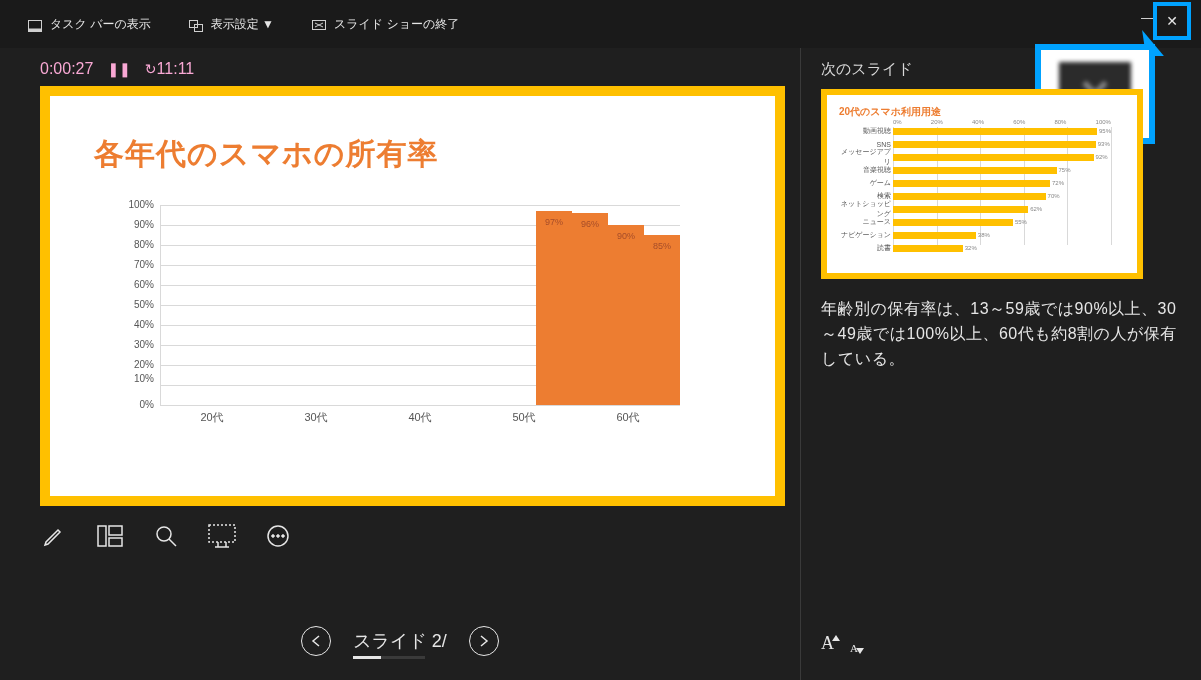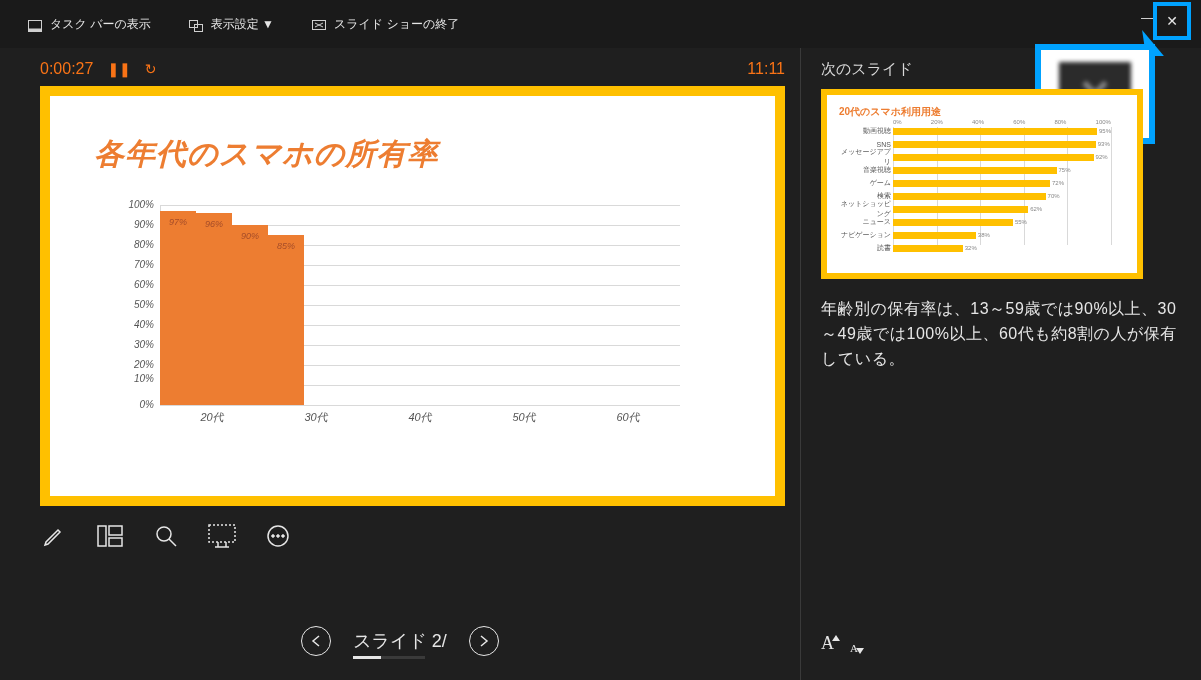--- a/index.html
+++ b/index.html
@@ -29,61 +29,59 @@
     height: calc(100% - 48px);
   }
   .left-pane {
     width: 800px;
     padding: 12px 0 0 40px;
     position: relative;
   }
   .timer-row {
     display: flex;
     align-items: center;
-    justify-content: space-between;
     width: 745px;
-    color: #f97316;
+    color: #f9a8d4;
     font-size: 16px;
     margin-bottom: 8px;
   }
   .timer-left { display:flex; align-items:center; gap:14px; }
   .timer-left .pause-glyph, .timer-left .replay-glyph { cursor:pointer; font-size:14px; }
   .slide-current {
     width: 745px;
     height: 420px;
     background: #ffc000;
     padding: 10px;
   }
   .slide-inner {
     width: 100%;
     height: 100%;
     background: #ffffff;
     position: relative;
     padding: 38px 44px 16px 44px;
-    font-style: italic;
   }
   .slide-title {
     color: #ed7d31;
     font-size: 30px;
     font-weight: 600;
     letter-spacing: 1px;
   }
   .chart-area {
     position: relative;
     height: 220px;
     margin-top: 30px;
     margin-left: 66px;
     width: 520px;
   }
   .y-axis { position:absolute; left:-42px; top:0; height:200px; font-size:10px; color:#555; }
   .y-tick { position:absolute; left:0; text-align:right; width:36px; }
   .grid-lines { position:absolute; left:0; top:0; width:100%; height:200px; }
   .grid-line { position:absolute; left:0; width:100%; height:1px; background:#d9d9d9; }
   .grid-v { position:absolute; top:0; height:200px; width:1px; background:#d9d9d9; }
-  .bars-row { position:absolute; left:0; bottom:20px; width:100%; height:200px; display:flex; justify-content:flex-start; align-items:flex-end; }
+  .bars-row { position:absolute; left:0; bottom:20px; width:100%; height:200px; display:flex; justify-content:flex-end; align-items:flex-end; }
   .bar { width:36px; background:#ed7d31; position:relative; }
   .bar-label { position:absolute; top:6px; left:50%; transform:translateX(-50%); font-size:9px; color:#a64d29; white-space:nowrap; }
   .x-labels { position:absolute; left:0; bottom:0; width:100%; display:flex; justify-content:space-around; font-size:11px; color:#555; }
   .legend { text-align:center; font-size:11px; color:#555; margin-top:2px; }
   .legend .sq { display:inline-block; width:9px; height:9px; background:#ed7d31; margin-right:5px; vertical-align:middle; }
 
   .tool-icons {
     display:flex; gap:28px; margin-top:16px; align-items:center;
   }
   .tool-icons .ti { width:28px; height:28px; display:flex; align-items:center; justify-content:center; cursor:pointer; color:#e6e6e6; }

